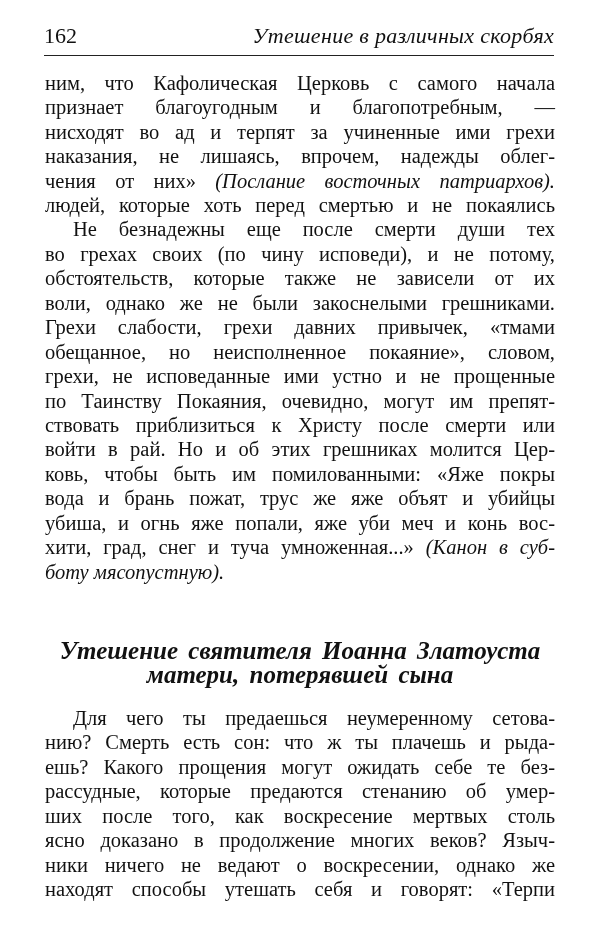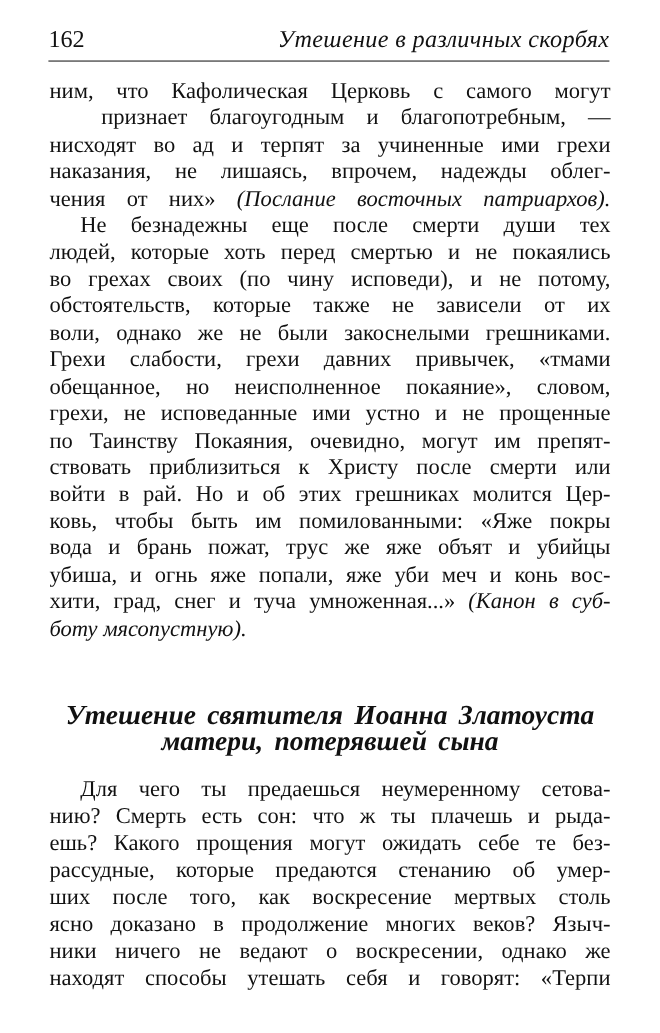--- a/index.html
+++ b/index.html
@@ -42,30 +42,30 @@
 </head>
 <body>
 
 <div class="header">
   <span class="page-num">162</span>
   <span class="running-title">Утешение в различных скорбях</span>
 </div>
 <div class="rule"></div>
 
 <div class="text-block" id="p1">
-  <span class="line"><span style="display: inline;">ним, что Кафолическая Церковь с самого могут</span></span>
-  <span class="line"><span style="display: inline; margin-left: 47px;">признает благоугодным и благопотребным, —</span></span>
+  <span class="line"><span style="display: inline;">ним, что Кафолическая Церковь с самого начала</span></span>
+  <span class="line"><span style="display: inline;">признает благоугодным и благопотребным, —</span></span>
   <span class="line"><span style="display: inline;">нисходят во ад и терпят за учиненные ими грехи</span></span>
   <span class="line"><span style="display: inline;">наказания, не лишаясь, впрочем, надежды облег-</span></span>
   <span class="line"><span style="display: inline;">чения от них»</span><span class="it" style="display: inline;"> (Послание восточных патриархов).</span></span>
 </div>
 
 <div class="text-block" id="p2">
+  <span class="line"><span style="display: inline;">людей, которые хоть перед смертью и не покаялись</span></span>
   <span class="line indent"><span style="display: inline;">Не безнадежны еще после смерти души тех</span></span>
-  <span class="line"><span style="display: inline;">людей, которые хоть перед смертью и не покаялись</span></span>
   <span class="line"><span style="display: inline;">во грехах своих (по чину исповеди), и не потому,</span></span>
   <span class="line"><span style="display: inline;">обстоятельств, которые также не зависели от их</span></span>
   <span class="line"><span style="display: inline;">воли, однако же не были закоснелыми грешниками.</span></span>
   <span class="line"><span style="display: inline;">Грехи слабости, грехи давних привычек, «тмами</span></span>
   <span class="line"><span style="display: inline;">обещанное, но неисполненное покаяние», словом,</span></span>
   <span class="line"><span style="display: inline;">грехи, не исповеданные ими устно и не прощенные</span></span>
   <span class="line"><span style="display: inline;">по Таинству Покаяния, очевидно, могут им препят-</span></span>
   <span class="line"><span style="display: inline;">ствовать приблизиться к Христу после смерти или</span></span>
   <span class="line"><span style="display: inline;">войти в рай. Но и об этих грешниках молится Цер-</span></span>
   <span class="line"><span style="display: inline;">ковь, чтобы быть им помилованными: «Яже покры</span></span>

